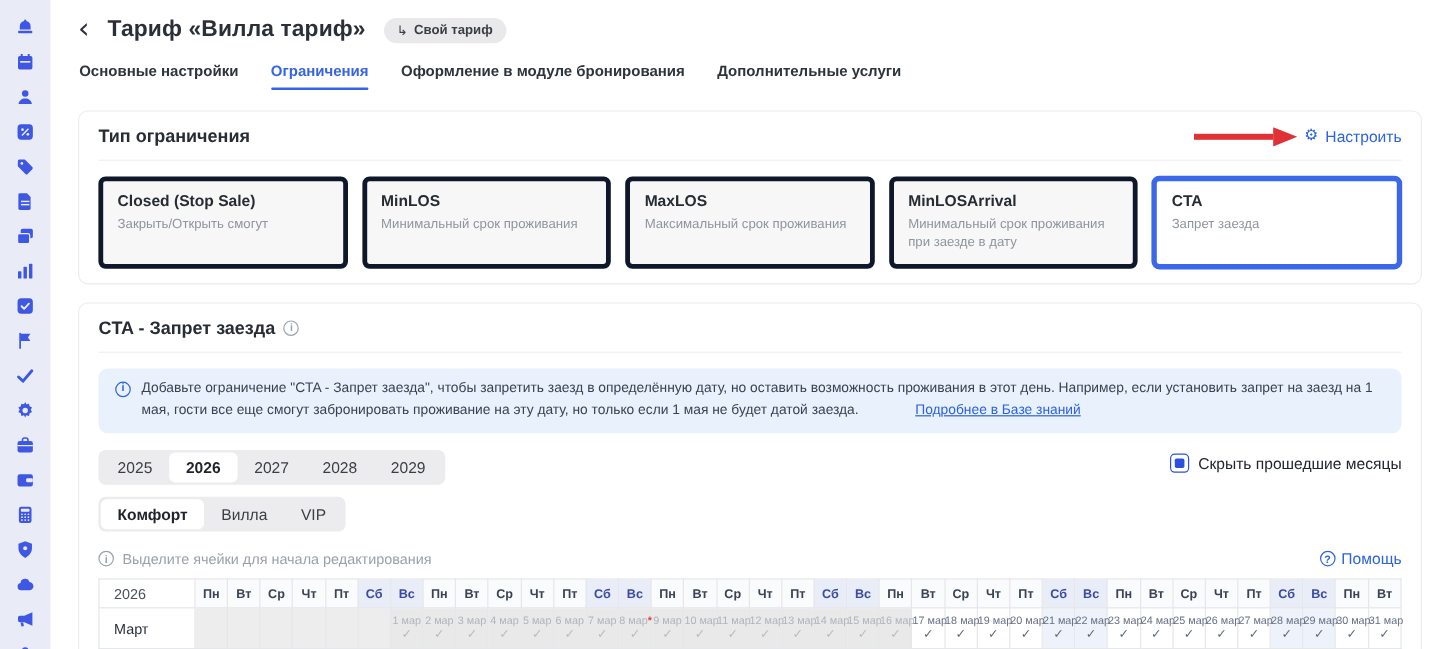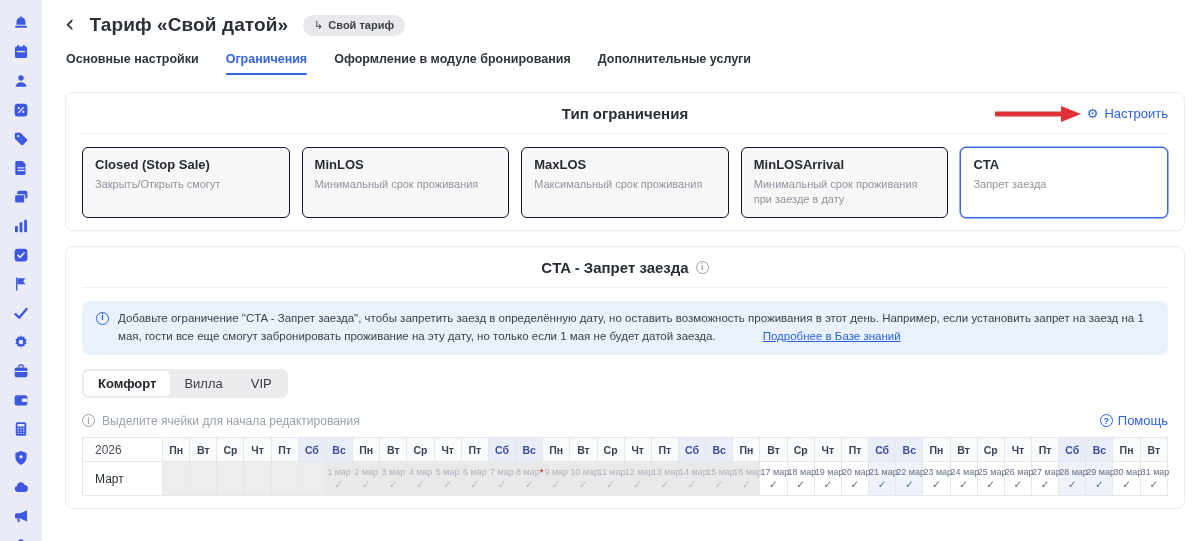--- a/index.html
+++ b/index.html
@@ -17,26 +17,26 @@
   .title{font-size:19px;font-weight:700;color:#2b3038;letter-spacing:.1px;}
   .badge{display:flex;align-items:center;gap:5px;background:#e9e9eb;border-radius:12px;
     padding:4px 11px;font-size:11px;font-weight:700;color:#3a3f46;}
   .badge .arr{font-family:"DejaVu Sans",sans-serif;font-weight:400;font-size:11px;}
   .tabs{display:flex;gap:27px;margin:16px 0 17px;padding-left:1px;}
   .tab{font-size:12.5px;font-weight:600;color:#2e343c;cursor:pointer;position:relative;padding-bottom:9px;}
   .tab.active{color:#3565e3;}
   .tab.active:after{content:"";position:absolute;left:0;right:0;bottom:0;height:2px;background:#3565e3;border-radius:1px;}
   .card{border:1px solid #ececee;border-radius:8px;padding:12px 16px;position:relative;}
   .card + .card{margin-top:15px;}
-  .sec-title-row{display:flex;align-items:center;gap:7px;justify-content:center;}
+  .sec-title-row{display:flex;align-items:center;gap:7px;}
   .sec-title{font-size:15px;font-weight:600;color:#282d35;}
   .divider{height:1px;background:#efeff1;margin:11px 0 13px;}
   
   .rcards{display:flex;gap:12px;}
-  .rcard{flex:1;background:#f7f7f8;border:1px solid #0f172a;border-radius:6px;padding:9px 12px 10px;cursor:pointer;min-height:55px;}
+  .rcard{flex:1;background:#f7f7f8;border:4px solid #0f172a;border-radius:6px;padding:9px 12px 10px;cursor:pointer;min-height:55px;}
   .rcard.selected{background:#fff;border-color:#3b68e8;box-shadow:0 0 0 .5px #3b68e8;}
   .rcard-t{font-size:13px;font-weight:600;color:#272c33;}
   .rcard-s{font-size:11px;color:#8f959e;margin-top:5px;line-height:1.35;}
   .configure{position:absolute;right:16px;top:13px;display:flex;align-items:center;gap:6px;
     color:#2b63e0;font-size:13px;cursor:pointer;}
   .configure .gear{font-family:"DejaVu Sans",sans-serif;font-size:13px;line-height:1;}
   .red-arrow{position:absolute;right:103px;top:13px;width:86px;height:16px;}
   
   .banner{display:flex;gap:9px;background:#e9f1fc;border-radius:8px;padding:9px 14px 10px;
     font-size:11.5px;color:#39434f;line-height:1.55;margin:1px 0 14px;}
@@ -208,21 +208,21 @@
       <svg viewBox="0 0 24 24">
         <circle cx="12" cy="8" r="3.6"></circle>
         <path d="M4.6 19.6c.6-4 3.6-6.1 7.4-6.1s6.8 2.1 7.4 6.1z"></path>
       </svg>
     </div>
   </div>
 
 <div class="main">
   <div class="hdr">
     <span class="back">‹</span>
-    <span class="title">Тариф «Свой датой»</span>
+    <span class="title">Тариф «Вилла тариф»</span>
     <span class="badge">
       <span class="arr">↳</span>
       <span>Свой тариф</span>
     </span>
   </div>
 
   <div class="tabs" id="tabs">
       <div class="tab">Основные настройки</div>
       <div class="tab active">Ограничения</div>
       <div class="tab">Оформление в модуле бронирования</div>
@@ -271,20 +271,35 @@
       <span class="sec-title">CTA - Запрет заезда</span>
       <span class="i-circ gray">i</span>
     </div>
     <div class="divider"></div>
 
     <div class="banner">
       <span class="i-circ">i</span>
       <span><span>Добавьте ограничение "CTA - Запрет заезда", чтобы запретить заезд в определённую дату, но оставить возможность проживания в этот день. Например, если установить запрет на заезд на 1 мая, гости все еще смогут забронировать проживание на эту дату, но только если 1 мая не будет датой заезда. </span><span class="blue-link">Подробнее в Базе знаний</span></span>
     </div>
 
+    <div class="controls">
+      <div class="seg" id="years">
+          <div class="seg-item">2025</div>
+          <div class="seg-item active">2026</div>
+          <div class="seg-item">2027</div>
+          <div class="seg-item">2028</div>
+          <div class="seg-item">2029</div>
+        </div>
+      <div class="chk-row">
+        <span class="chk">
+            <span class="chk-in"></span>
+          </span>
+        <span class="chk-label">Скрыть прошедшие месяцы</span>
+      </div>
+    </div>
 
     <div class="seg room-seg" id="rooms">
         <div class="seg-item active">Комфорт</div>
         <div class="seg-item">Вилла</div>
         <div class="seg-item">VIP</div>
       </div>
 
     <div class="hint-row">
       <div class="hint">
         <span class="i-circ gray">i</span>

